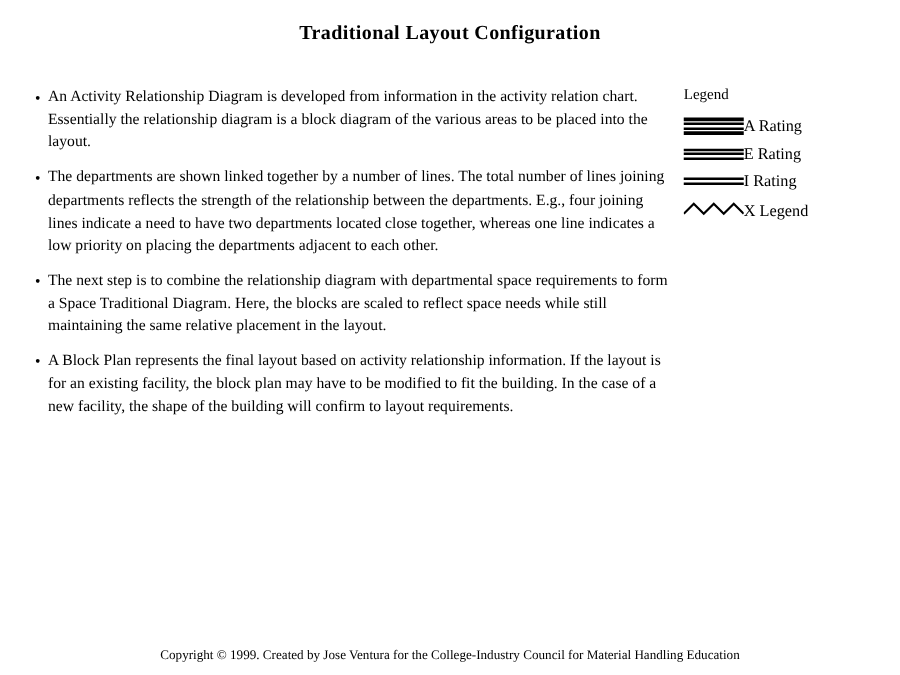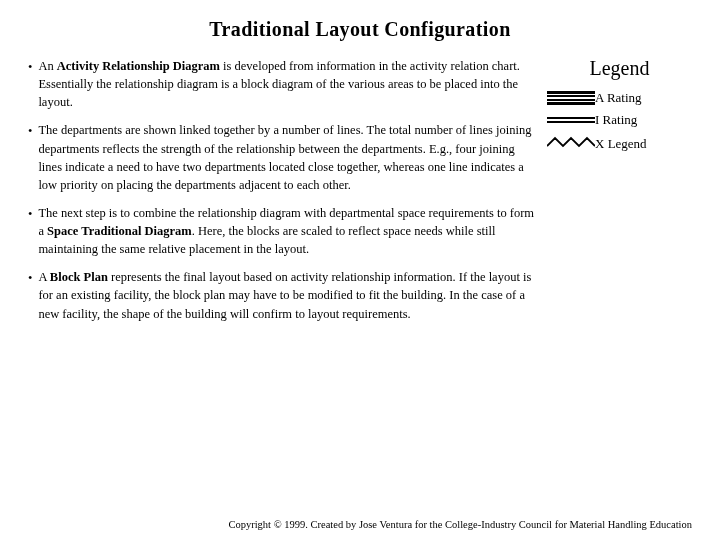--- a/index.html
+++ b/index.html
@@ -14,23 +14,23 @@
     }
     .page {
       width: 720px;
       height: 540px;
       padding: 18px 28px 10px 28px;
       display: flex;
       flex-direction: column;
     }
     .title {
       text-align: center;
-      font-size: 20px;
+      font-size: 16px;
       font-weight: bold;
-      margin-bottom: 16px;
+      margin-bottom: 32px;
       letter-spacing: 0.02em;
     }
     .content-row {
       display: flex;
       flex: 1;
       gap: 10px;
     }
     .main-text {
       flex: 1;
       display: flex;
@@ -45,34 +45,33 @@
       font-size: 12.5px;
     }
     .bullet-dot {
       flex-shrink: 0;
       margin-top: 1px;
     }
     .bullet-text {
       flex: 1;
     }
     .bullet-text b {
-      font-weight: bold;
+      font-weight: normal;
     }
     .legend-panel {
       width: 145px;
       flex-shrink: 0;
       display: flex;
       flex-direction: column;
       align-items: flex-start;
       padding-top: 0px;
     }
     .legend-title {
-      font-size: 20px;
+      font-size: 12px;
       font-weight: normal;
-      text-align: center;
       width: 100%;
       margin-bottom: 10px;
     }
     .legend-item {
       display: flex;
       align-items: center;
       margin-bottom: 6px;
       width: 100%;
     }
     .legend-symbol {
@@ -120,21 +119,21 @@
       width: 48px;
       height: 12px;
     }
     
     .x-rating svg {
       width: 48px;
       height: 16px;
     }
     .copyright {
       font-size: 10.5px;
-      text-align: right;
+      text-align: center;
       margin-top: 6px;
       color: #000;
     }
   </style>
 </head>
 <body>
 
 <div class="page">
   <div class="title">Traditional Layout Configuration</div>
 
@@ -179,20 +178,30 @@
           <div class="a-rating">
             <div class="a-line"></div>
             <div class="a-line"></div>
             <div class="a-line"></div>
             <div class="a-line"></div>
           </div>
         </div>
         <span class="legend-label">A Rating</span>
       </div>
 
+      <div class="legend-item">
+        <div class="legend-symbol">
+          <div class="a-rating">
+            <div class="e-line"></div>
+            <div class="e-line"></div>
+            <div class="e-line"></div>
+          </div>
+        </div>
+        <span class="legend-label">E Rating</span>
+      </div>
 
       <div class="legend-item">
         <div class="legend-symbol">
           <div class="a-rating">
             <div class="i-line"></div>
             <div class="i-line"></div>
           </div>
         </div>
         <span class="legend-label">I Rating</span>
       </div>

